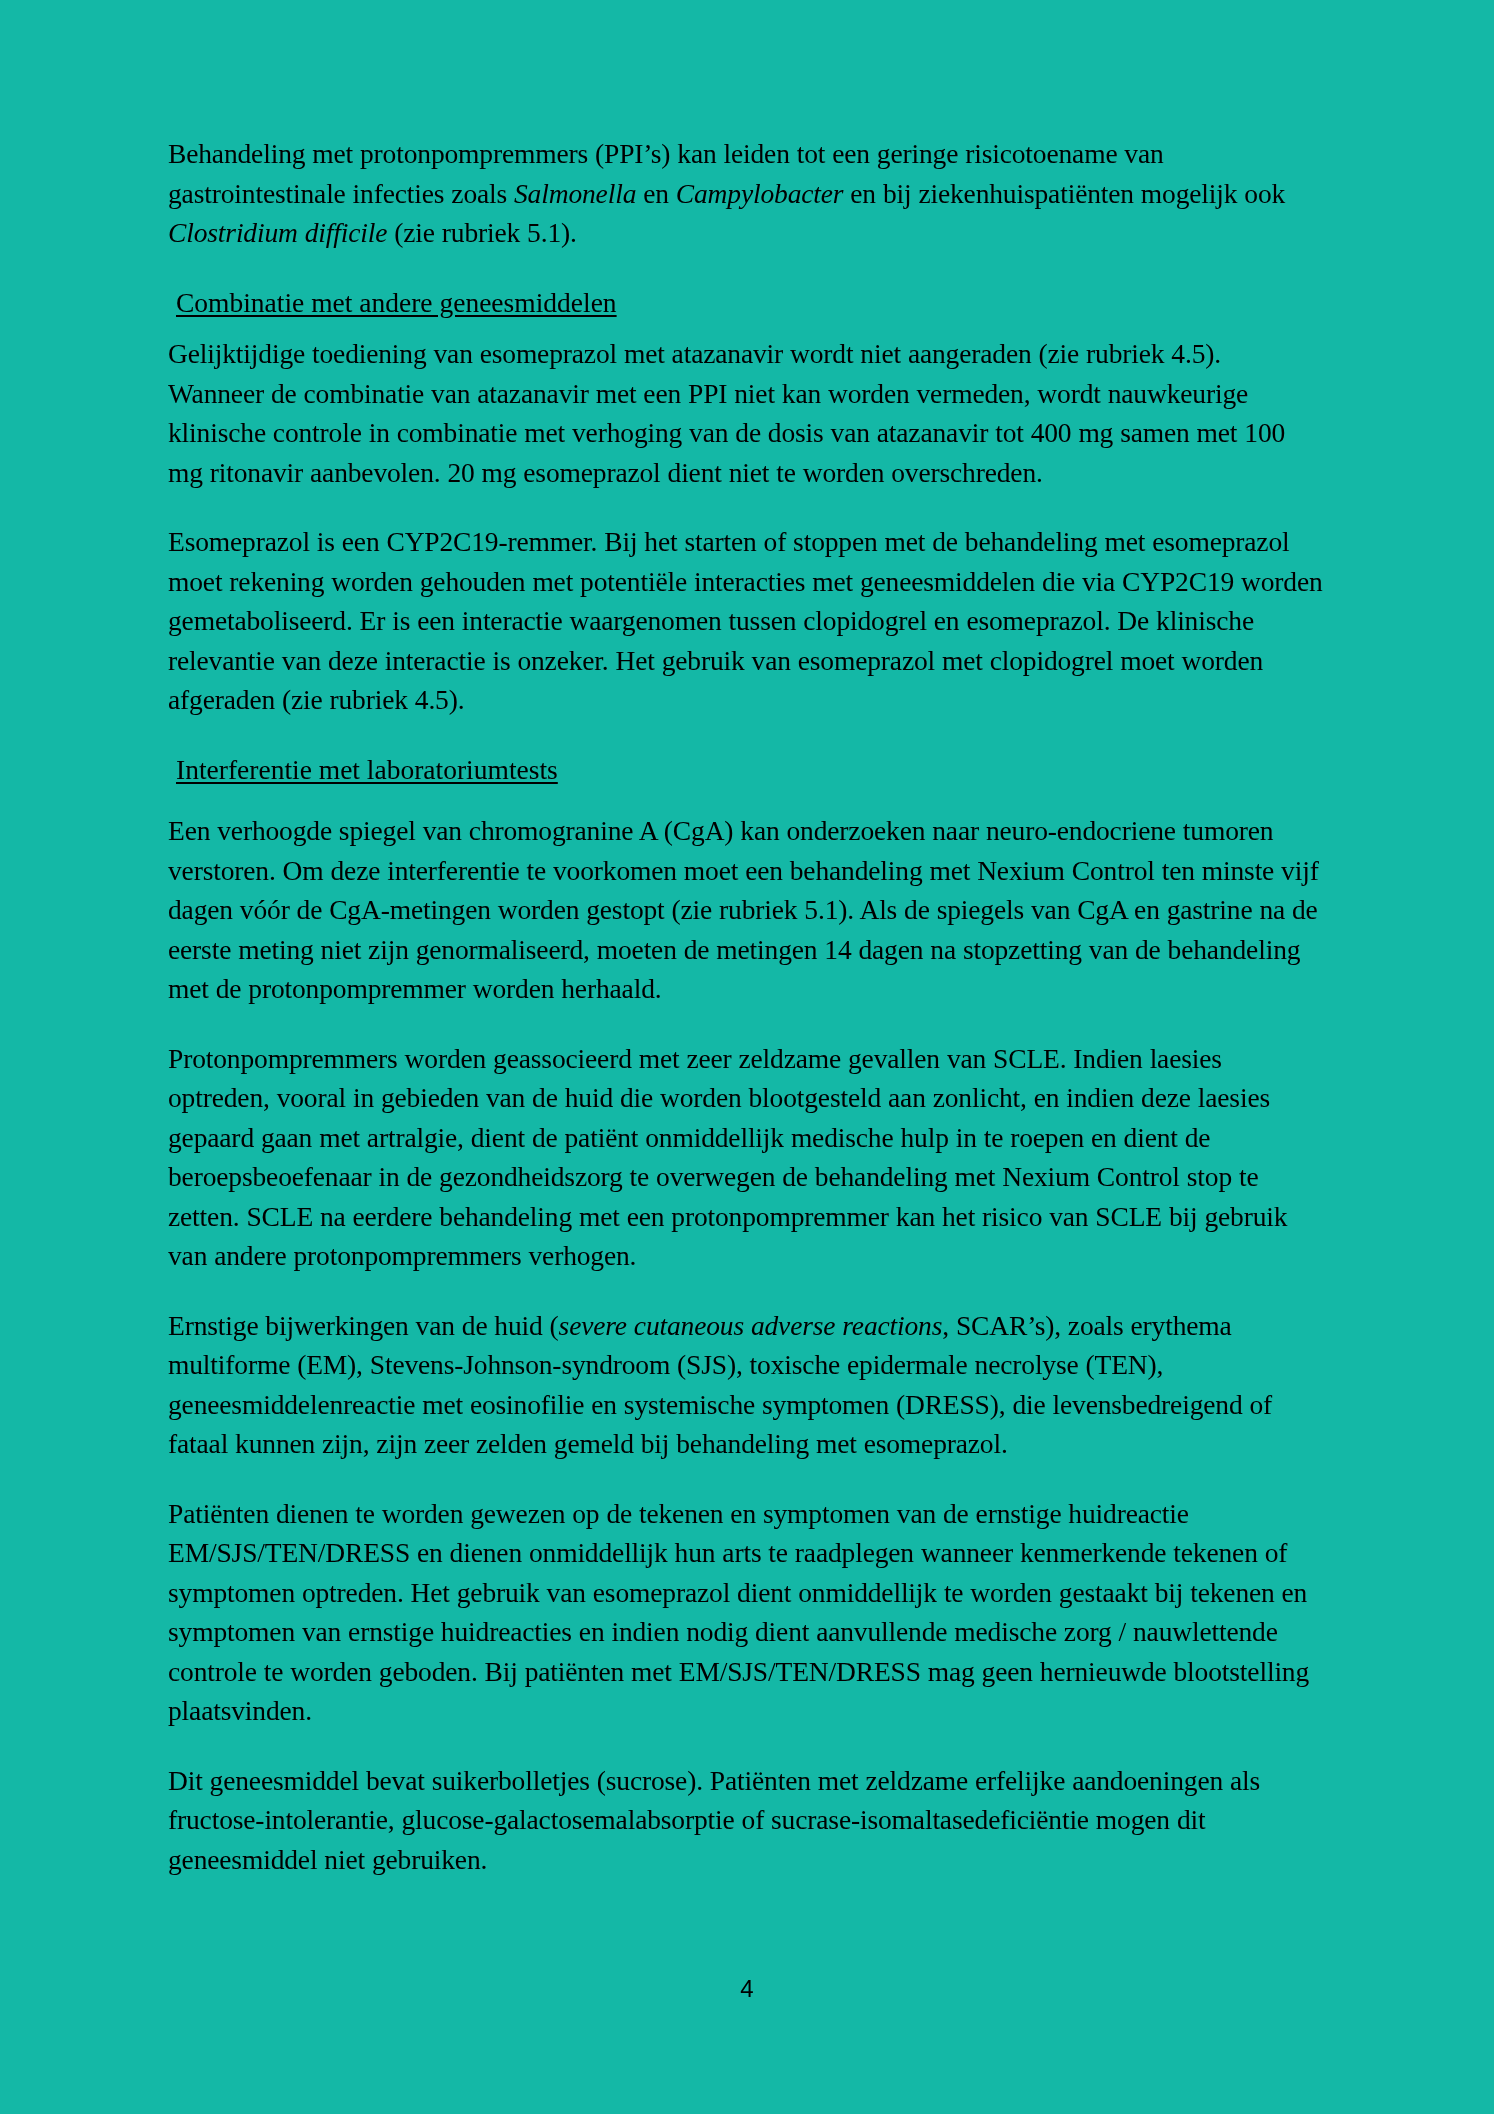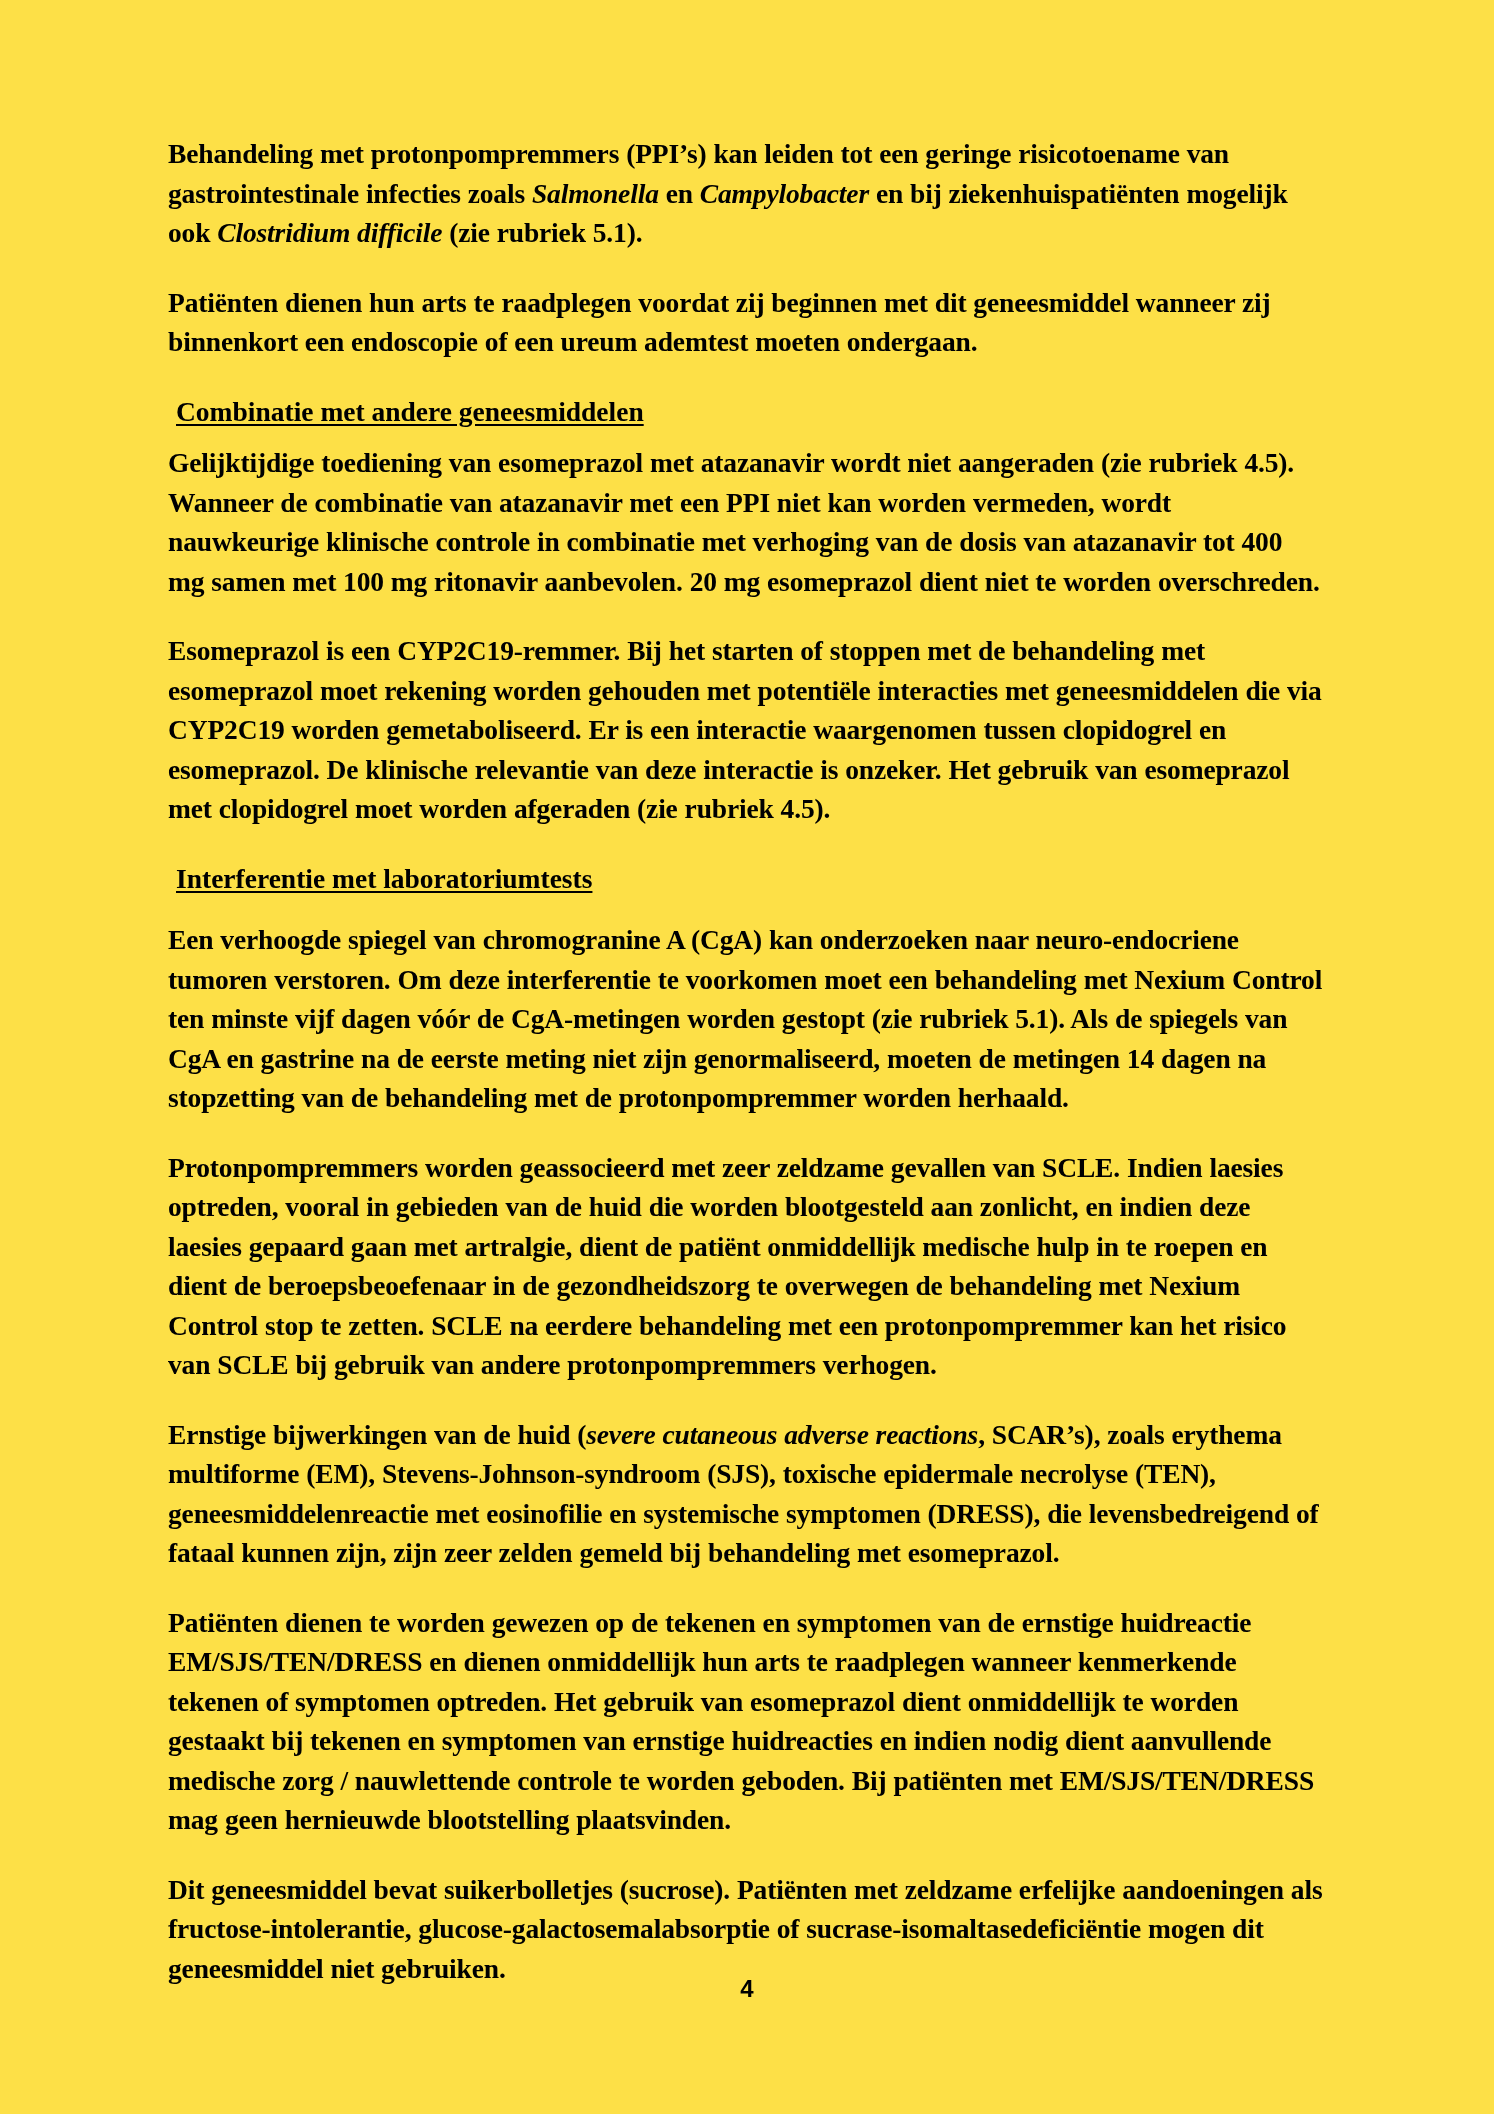--- a/index.html
+++ b/index.html
@@ -9,25 +9,24 @@
     background: #ffffff;
   }
   body {
     font-family: "Liberation Serif", "DejaVu Serif", serif;
     color: #000000;
   }
   .page {
     position: relative;
     width: 1494px;
     height: 2114px;
-    background: #fde047;
+    background: #14b8a6;
     margin: 0 auto;
     box-sizing: border-box;
     overflow: hidden;
-    font-weight: bold;
   }
   .content {
     position: absolute;
     left: 168px;
     top: 134px;
     width: 1155px;
   }
   p.para {
     margin: 0 0 30px 0;
     font-size: 27.5px;
@@ -80,21 +79,20 @@
   .spacer-sm { height: 10px; }
 </style>
 </head>
 <body>
 
 <div class="page">
   <div class="content">
 
     <p class="para"><span>Behandeling met protonpompremmers (PPI’s) kan leiden tot een geringe risicotoename van gastrointestinale infecties zoals </span><i class="ital">Salmonella</i><span> en </span><i class="ital">Campylobacter</i><span> en bij ziekenhuispatiënten mogelijk ook </span><i class="ital">Clostridium difficile</i><span> (zie rubriek 5.1).</span></p>
 
-    <p class="para">Patiënten dienen hun arts te raadplegen voordat zij beginnen met dit geneesmiddel wanneer zij binnenkort een endoscopie of een ureum ademtest moeten ondergaan.</p>
 
     <div class="block">
       <div class="heading-wrap"><span class="heading">Combinatie met andere geneesmiddelen</span></div>
       <p class="para tight">Gelijktijdige toediening van esomeprazol met atazanavir wordt niet aangeraden (zie rubriek 4.5). Wanneer de combinatie van atazanavir met een PPI niet kan worden vermeden, wordt nauwkeurige klinische controle in combinatie met verhoging van de dosis van atazanavir tot 400 mg samen met 100 mg ritonavir aanbevolen. 20 mg esomeprazol dient niet te worden overschreden.</p>
     </div>
 
     <p class="para">Esomeprazol is een CYP2C19-remmer. Bij het starten of stoppen met de behandeling met esomeprazol moet rekening worden gehouden met potentiële interacties met geneesmiddelen die via CYP2C19 worden gemetaboliseerd. Er is een interactie waargenomen tussen clopidogrel en esomeprazol. De klinische relevantie van deze interactie is onzeker. Het gebruik van esomeprazol met clopidogrel moet worden afgeraden (zie rubriek 4.5).</p>
 
 
     <div class="block">

